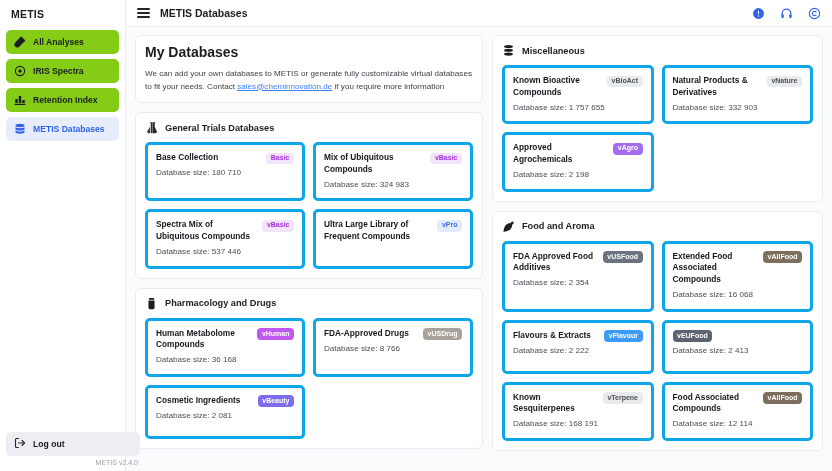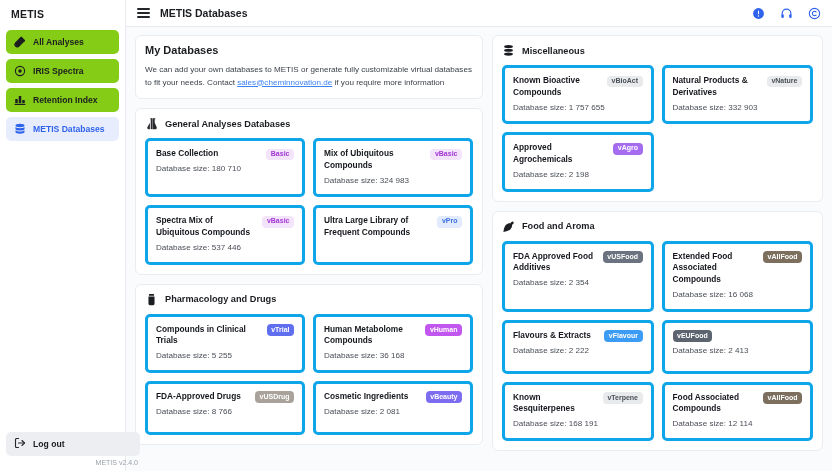--- a/index.html
+++ b/index.html
@@ -79,21 +79,21 @@
   .col-left { flex: 0 0 348px; }
   .col-right { flex: 1; }
 
   .panel {
     background: #ffffff;
     border: 1px solid #eaecef;
     border-radius: 6px;
     padding: 8px 9px 9px 9px;
   }
   .panel-intro { background:#ffffff; }
-  .intro-title { font-size: 11px; font-weight: bold; color:#1b1d21; margin-bottom: 8px; }
+  .intro-title { font-size: 14px; font-weight: bold; color:#1b1d21; margin-bottom: 8px; }
   .intro-text { font-size: 8.1px; line-height: 1.55; color: #3c4149; }
   .intro-link { color: #3b82f6; text-decoration: underline; }
 
   .panel-head { display:flex; align-items:center; gap:7px; margin-bottom: 8px; }
   .panel-head .ico { width: 13px; height: 13px; display:flex; align-items:center; justify-content:center; flex: 0 0 13px; }
   .panel-title { font-size: 9.2px; font-weight: bold; color:#1b1d21; }
 
   .card-grid { display: grid; grid-template-columns: 1fr 1fr; gap: 8px; }
   .db-card {
     background:#ffffff;
@@ -229,21 +229,21 @@
         <div class="panel-body-wrap" id="left-sections" style="display: flex; flex-direction: column; gap: 9px;">
             <section class="panel">
               <div class="panel-head">
                 <span class="ico">
                   <svg width="13" height="13" viewBox="0 0 24 24" fill="#1b1d21">
                     <path d="M5 2.2h5v2H9v6.3L4.4 19a2.3 2.3 0 0 0 2 3.4H9V2.2z" opacity=".95"></path>
                     <path d="M13.6 2.2h5.4v2h-1.1v6.3L21.6 19a2.3 2.3 0 0 1-2 3.4h-6V2.2z" opacity=".95"></path>
                     <rect x="10.6" y="2.2" width="2.2" height="20.2"></rect>
                   </svg>
                 </span>
-                <div class="panel-title">General Analyses Databases</div>
+                <div class="panel-title">General Trials Databases</div>
               </div>
               <div class="card-grid">
                 <div class="db-card">
                   <div class="db-top">
                     <div class="db-name">Base Collection</div>
                     <span class="badge" style="background: rgb(243, 227, 251); color: rgb(163, 54, 214);">Basic</span>
                   </div>
                   <div class="db-size"><span>Database size: </span><span>180 710</span></div>
                 </div>
                 <div class="db-card">
@@ -272,27 +272,20 @@
               <div class="panel-head">
                 <span class="ico">
                   <svg width="13" height="13" viewBox="0 0 24 24" fill="#1b1d21">
                     <rect x="7.2" y="1.8" width="9.6" height="3.4" rx="1"></rect>
                     <path d="M6.4 6.6h11.2v13.2a2.6 2.6 0 0 1-2.6 2.6H9a2.6 2.6 0 0 1-2.6-2.6z"></path>
                   </svg>
                 </span>
                 <div class="panel-title">Pharmacology and Drugs</div>
               </div>
               <div class="card-grid">
-                <div class="db-card">
-                  <div class="db-top">
-                    <div class="db-name">Compounds in Clinical Trials</div>
-                    <span class="badge" style="background: rgb(95, 111, 240); color: rgb(255, 255, 255);">vTrial</span>
-                  </div>
-                  <div class="db-size"><span>Database size: </span><span>5 255</span></div>
-                </div>
                 <div class="db-card">
                   <div class="db-top">
                     <div class="db-name">Human Metabolome Compounds</div>
                     <span class="badge" style="background: rgb(194, 87, 240); color: rgb(255, 255, 255);">vHuman</span>
                   </div>
                   <div class="db-size"><span>Database size: </span><span>36 168</span></div>
                 </div>
                 <div class="db-card">
                   <div class="db-top">
                     <div class="db-name">FDA-Approved Drugs</div>

